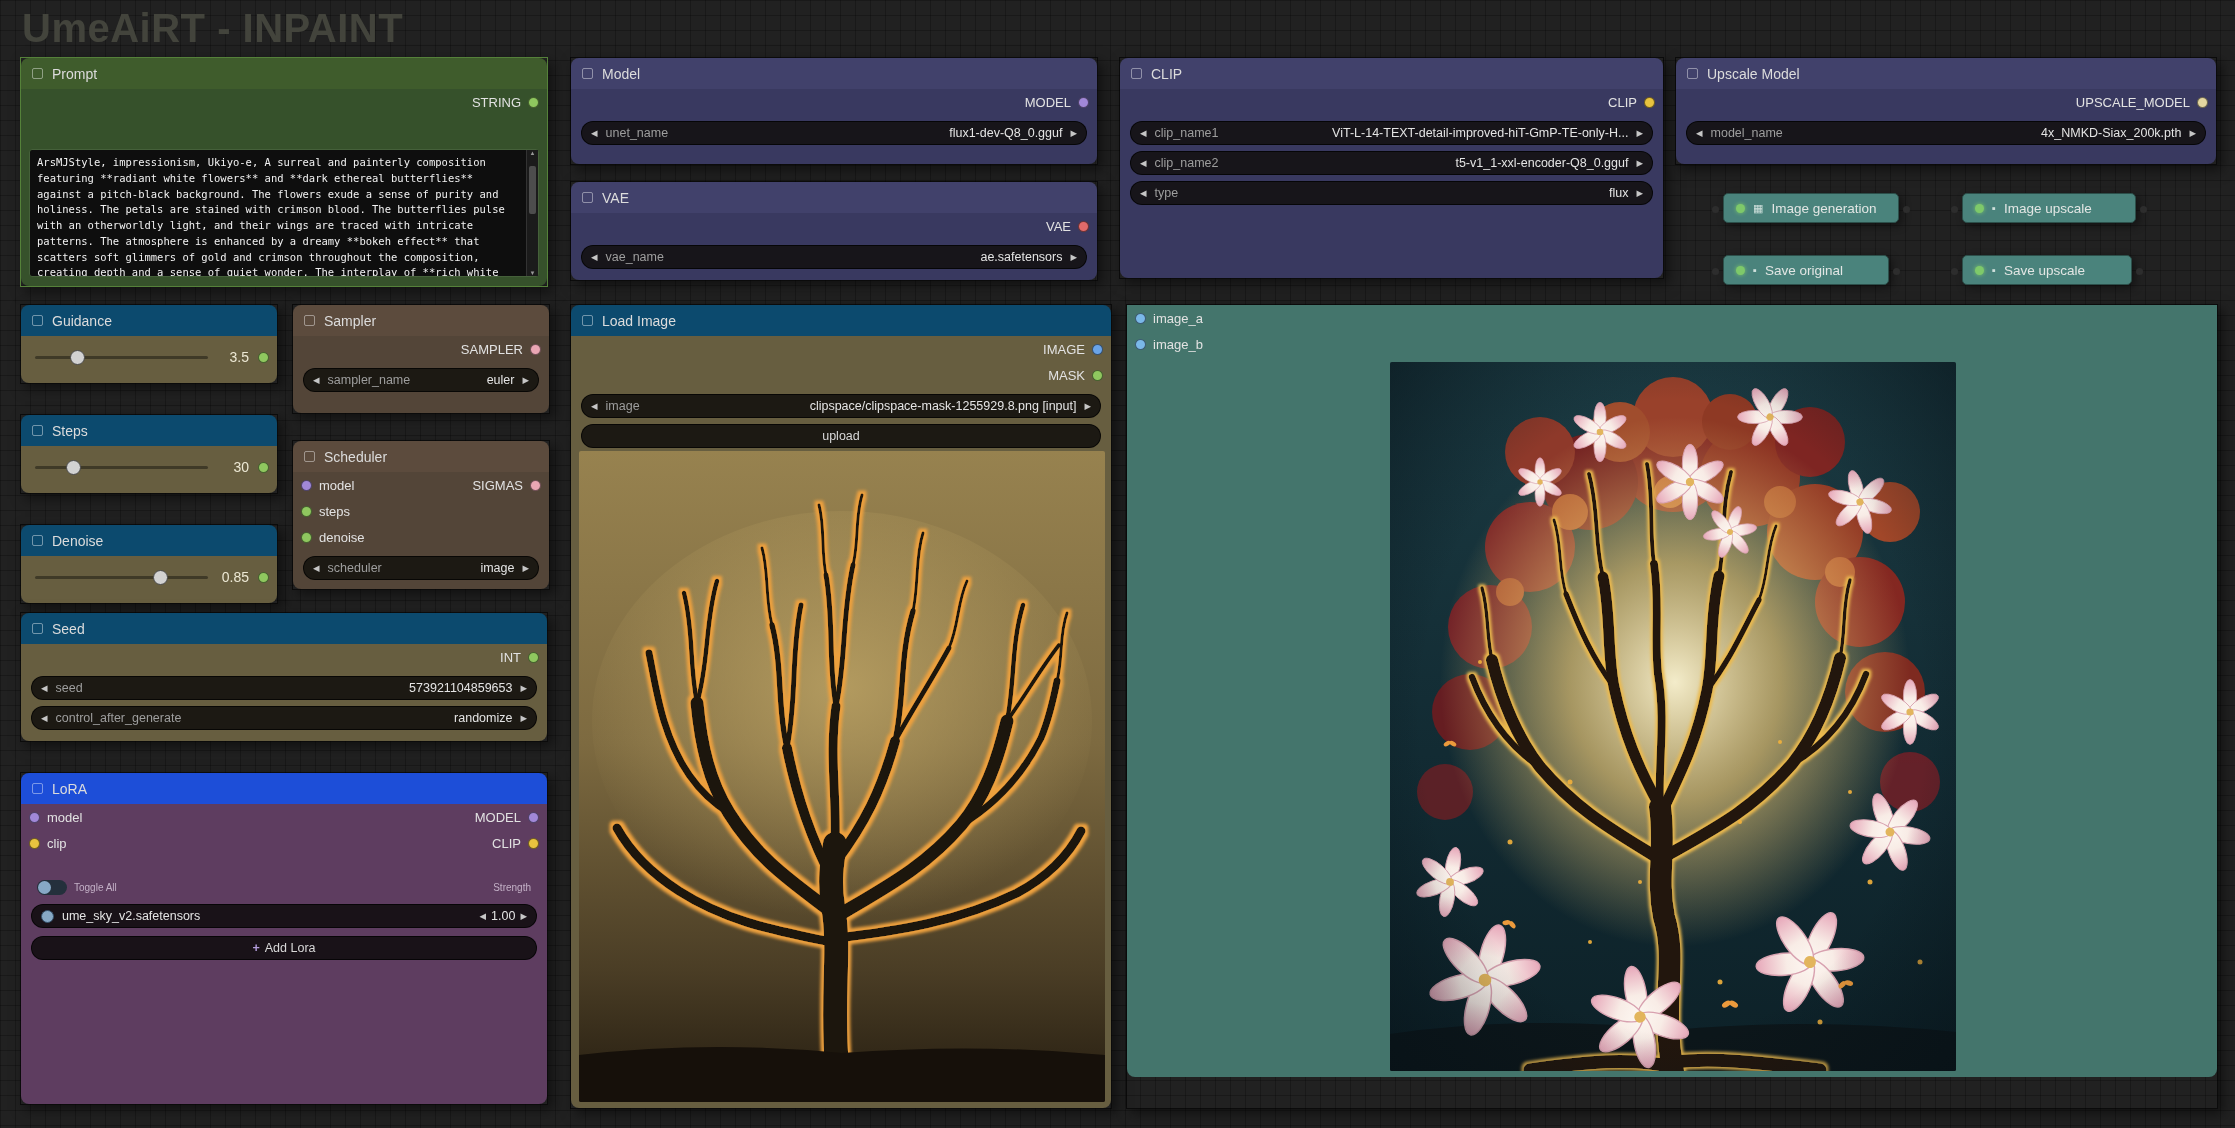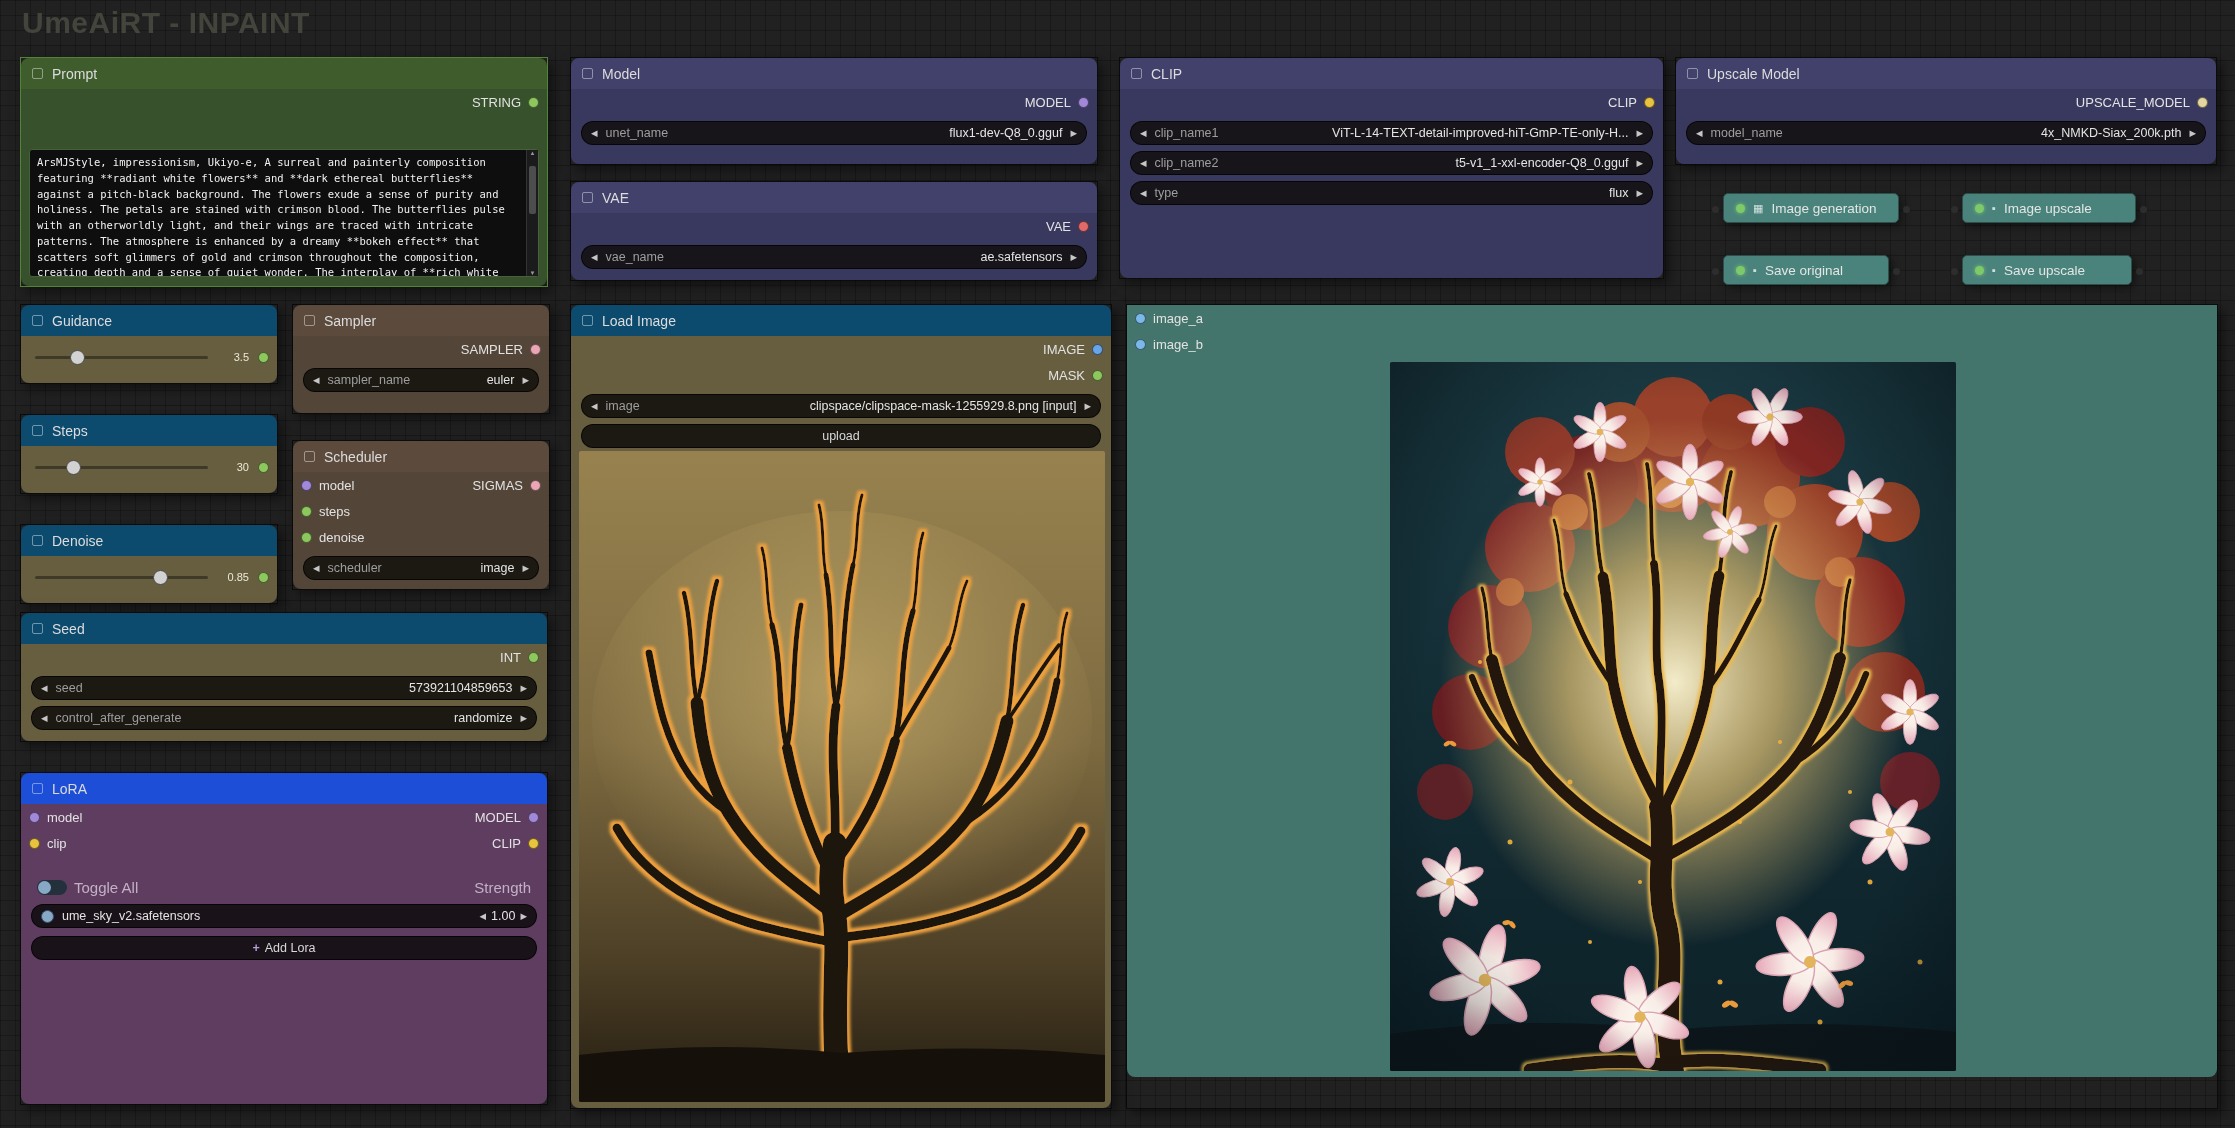--- a/index.html
+++ b/index.html
@@ -7,21 +7,21 @@
   body{
     position:relative;overflow:hidden;
     background-color:#212121;
     background-image:
       linear-gradient(rgba(0,0,0,.25) 1px,transparent 1px),
       linear-gradient(90deg,rgba(0,0,0,.25) 1px,transparent 1px);
     background-size:15px 15px;
     font-family:"Liberation Sans",sans-serif;
     color:#ddd;
   }
-  .canvas-title{position:absolute;left:22px;top:6px;font-size:30px;font-weight:700;color:#43443c;letter-spacing:.5px}
+  .canvas-title{position:absolute;left:22px;top:6px;font-size:40px;font-weight:700;color:#43443c;letter-spacing:.5px}
 
   .node{position:absolute;border-radius:0;border:1px solid rgba(0,0,0,.65);box-shadow:5px 5px 12px rgba(0,0,0,.5);font-size:13px}
   .nh{height:31px;display:flex;align-items:center;gap:9px;padding:0 11px;border-radius:8px 8px 0 0;font-size:14px;color:#dcdcdc;white-space:nowrap}
   .cbox{width:11px;height:11px;border:1.5px solid rgba(255,255,255,.42);border-radius:2px;flex:none}
   .nb{position:relative;height:calc(100% - 31px);border-radius:0 0 8px 8px}
 
   .green  .nh{background:#3f5c2c}.green  .nb{background:#36512b}.green{border-color:#55813a}
   .indigo .nh{background:#41416b}.indigo .nb{background:#393960}
   .olive  .nh{background:#0c4a6e}.olive  .nb{background:#675e40}
   .brown  .nh{background:#5c4b3d}.brown  .nb{background:#534538}
@@ -43,37 +43,37 @@
   .purple .widget{background:#191218}
   .arr{font-size:8.5px;color:#c6c6c6;flex:none}
   .wname{margin-left:8px;color:#9e9e9e;white-space:nowrap}
   .wval{margin-left:auto;margin-right:8px;color:#e4e4e4;white-space:nowrap}
   .wcenter{justify-content:center;color:#d8d8d8}
 
   .slrow{display:flex;align-items:center;gap:9px;height:42px;padding:0 8px 0 14px}
   .slider{flex:1;position:relative;height:15px}
   .track{position:absolute;top:6px;left:0;right:0;height:3px;background:rgba(0,0,0,.38);border-radius:2px}
   .knob{position:absolute;top:0;width:15px;height:15px;border-radius:50%;background:#d2d2d2;border:1px solid #4a4a4a}
-  .sval{color:#ece8d4;font-size:11px;min-width:32px;text-align:right}
+  .sval{color:#ece8d4;font-size:14px;min-width:32px;text-align:right}
 
   .ptext{position:absolute;left:8px;right:8px;top:60px;bottom:9px;background:#0e0e0e;border:1px solid #45603a;border-radius:3px;color:#f2f2f2;font-family:"DejaVu Sans Mono",monospace;font-size:10.5px;line-height:1.5;padding:5px 20px 5px 7px;overflow:hidden}
   .pscroll{position:absolute;right:9px;top:61px;bottom:10px;width:12px;background:#1b1b1b;border-left:1px solid #333;display:flex;flex-direction:column;align-items:center;font-size:6px;color:#999}
   .pthumb{position:absolute;top:16px;left:2px;right:2px;height:38%;background:#4d4d4d;border-radius:2px}
   .pscroll .sdn{margin-top:auto}
 
   .toggle-pill{position:absolute;height:30px;background:#4a837c;border:1px solid #2c4f4a;border-radius:5px;display:flex;align-items:center;gap:8px;padding:0 12px;font-size:13.5px;color:#e2e6e4;box-shadow:3px 3px 8px rgba(0,0,0,.45)}
   .tdot{width:9px;height:9px;border-radius:50%;background:#7ec96a;box-shadow:0 0 4px #7ec96a;flex:none}
   .ticon{font-size:11px;color:#cfe0dc;flex:none}
   .sidedot{position:absolute;top:12px;width:7px;height:7px;border-radius:50%;background:#2d2d2d}
   .sidedot.l{left:-12px}.sidedot.r{right:-12px}
 
   .tglpill{width:30px;height:15px;border-radius:8px;background:#24303c;position:relative;flex:none}
   .tglpill::after{content:"";position:absolute;left:1px;top:1px;width:13px;height:13px;border-radius:50%;background:#87a9c6}
   .lcirc{width:13px;height:13px;border-radius:50%;background:#87a9c6;border:1px solid #35506a;flex:none}
-  .lmuted{color:#c3b0c6;font-size:15px}
+  .lmuted{color:#c3b0c6;font-size:10px}
   .lstr{display:flex;align-items:center;gap:5px;margin-left:auto;color:#e4e4e4}
 
   .imgwrap{position:absolute;overflow:hidden;border-radius:2px}
   .imgwrap svg{display:block;width:100%;height:100%}
 </style>
 </head>
 <body>
 
 <div class="canvas-title">UmeAiRT - INPAINT</div>
 

